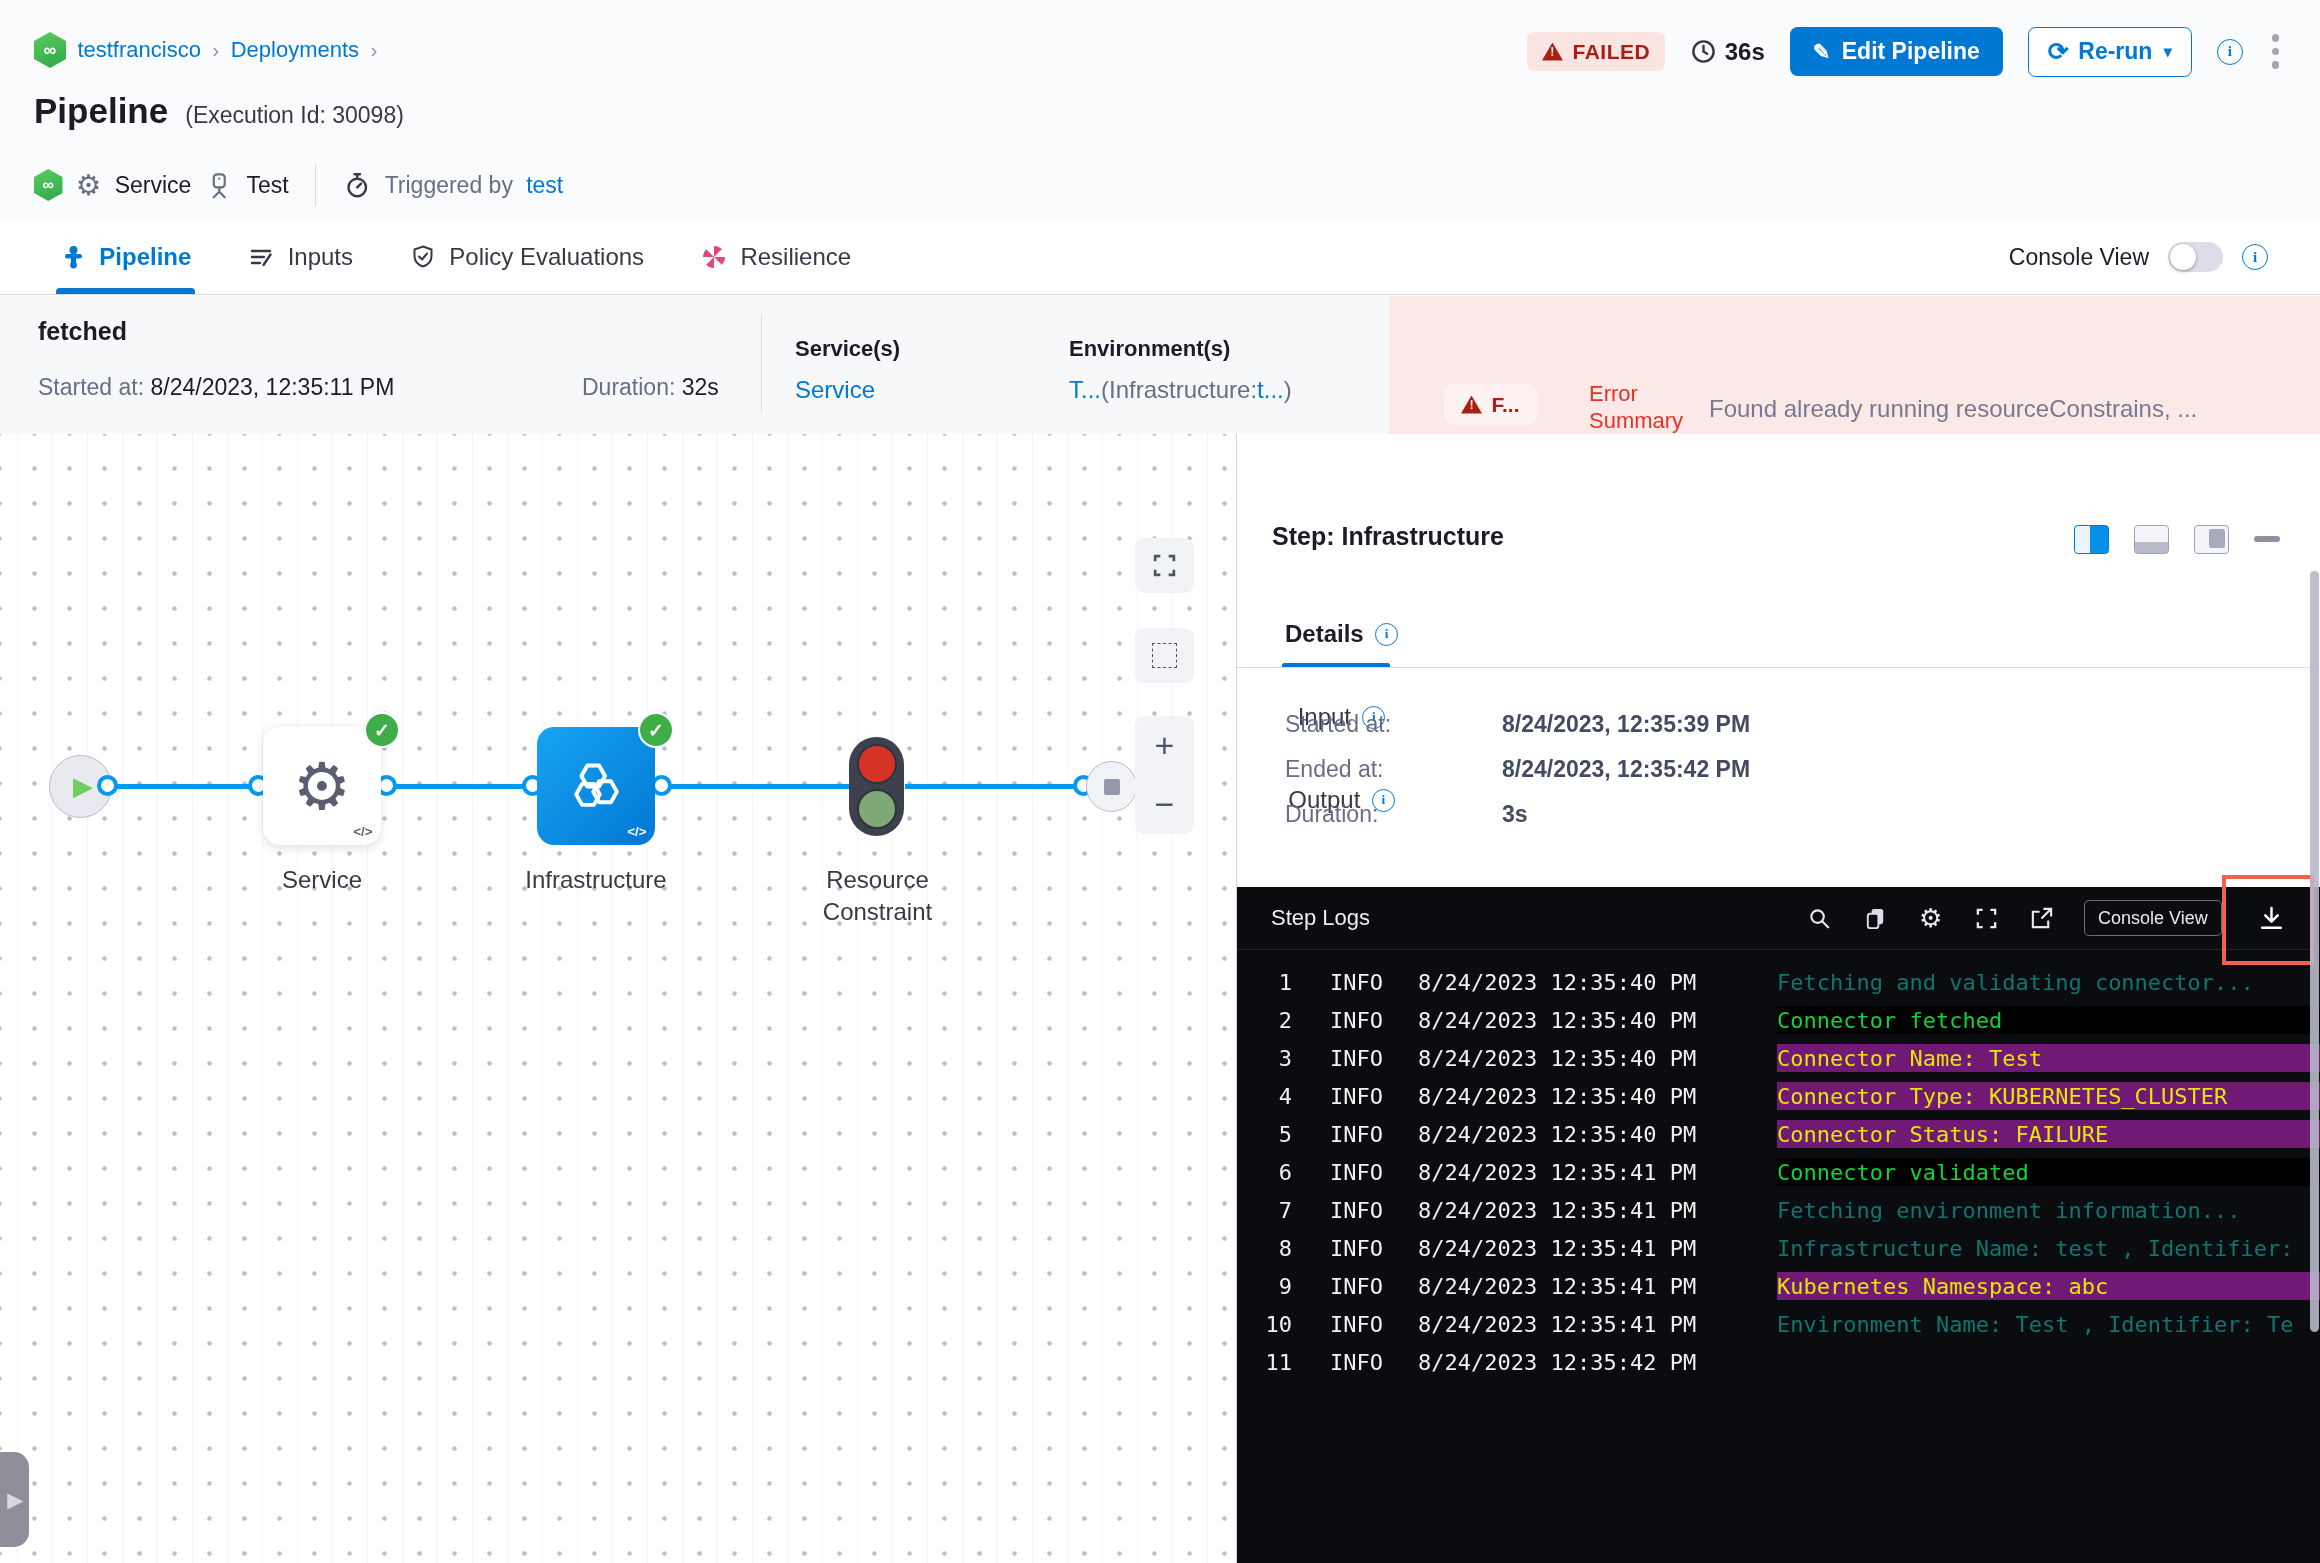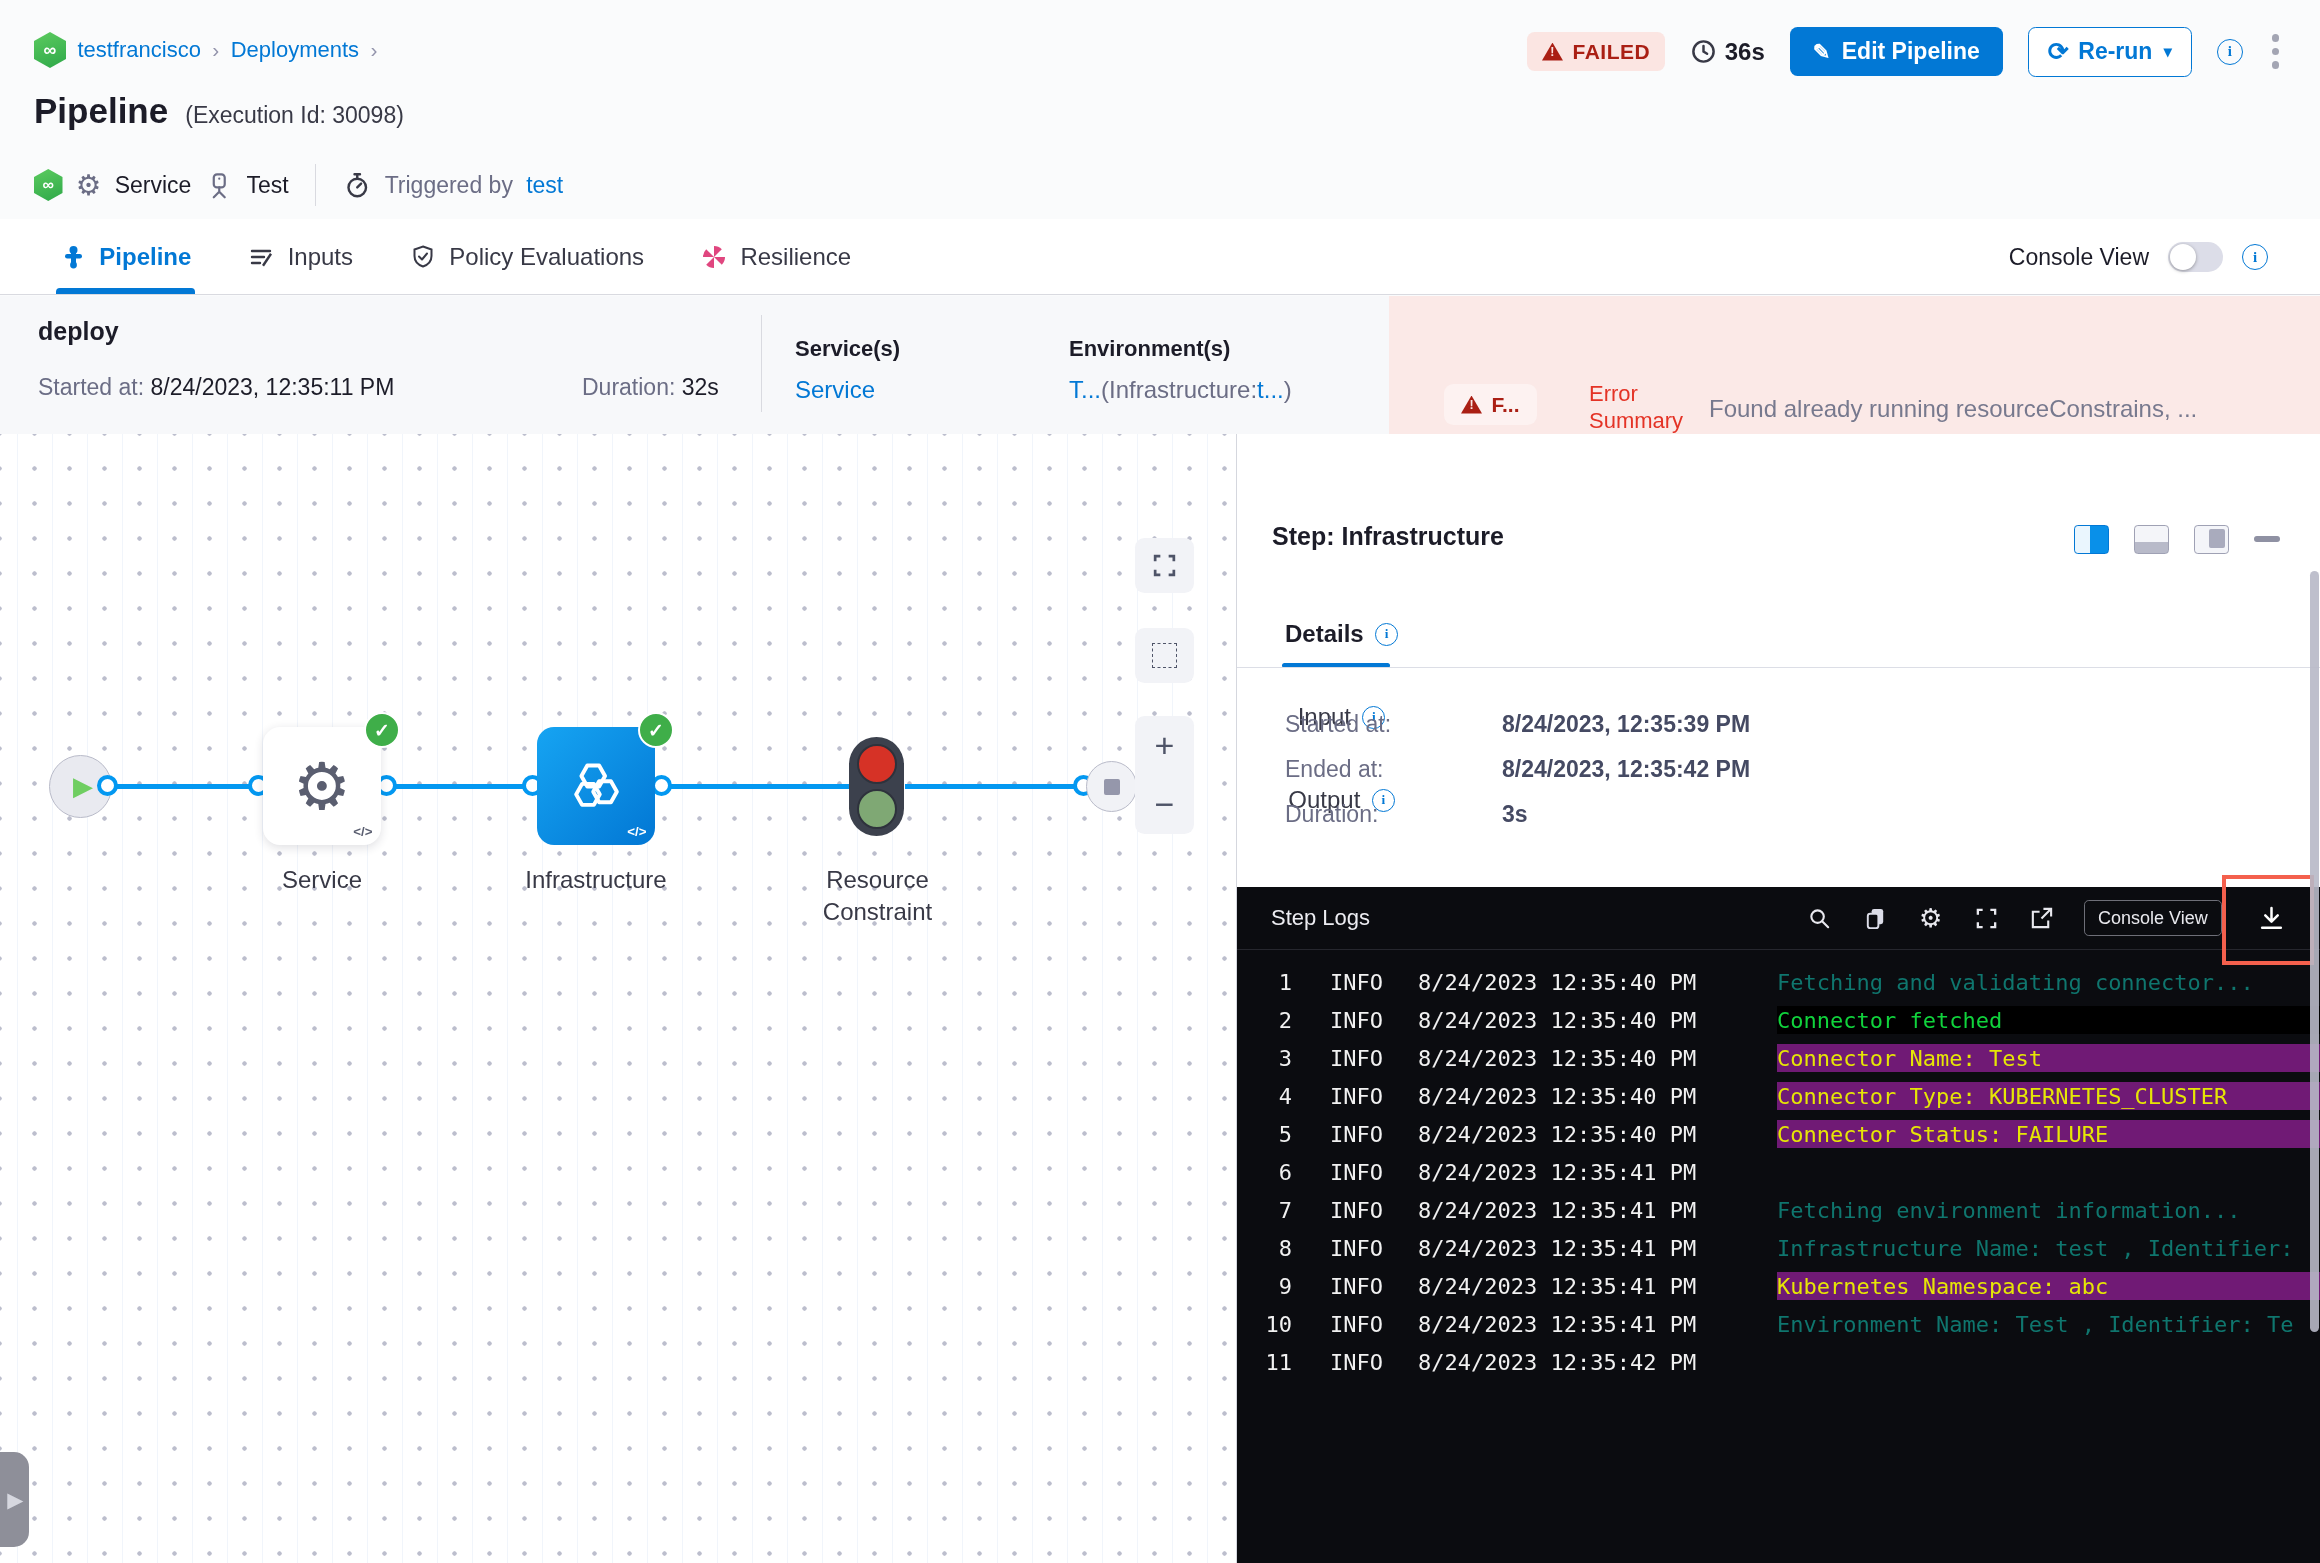--- a/index.html
+++ b/index.html
@@ -248,21 +248,21 @@
     <div class="console-view">
       <span class="cv-label">Console View</span>
       <div class="toggle">
           <div class="knob"></div>
         </div>
       <span class="info-circle">i</span>
     </div>
   </div>
 
   <div class="stage-bar">
-    <div class="stage-name">deploy</div>
+    <div class="stage-name">fetched</div>
     <div class="kv stage-started">
       <span class="k">Started at:</span>
       <span class="v">8/24/2023, 12:35:11 PM</span>
     </div>
     <div class="kv stage-duration">
       <span class="k">Duration:</span>
       <span class="v">32s</span>
     </div>
     <div class="stage-divider"></div>
     <div class="col-label svc-label">Service(s)</div>
@@ -457,20 +457,21 @@
     <span class="ln-num">5</span>
     <span class="ln-level">INFO</span>
     <span class="ln-time">8/24/2023 12:35:40 PM</span>
     <span class="ln-msg lc-yellow">Connector Status: FAILURE</span>
   </div>
 
   <div class="log-line">
     <span class="ln-num">6</span>
     <span class="ln-level">INFO</span>
     <span class="ln-time">8/24/2023 12:35:41 PM</span>
+    <span class="ln-msg lc-green">Connector validated</span>
   </div>
 
   <div class="log-line">
     <span class="ln-num">7</span>
     <span class="ln-level">INFO</span>
     <span class="ln-time">8/24/2023 12:35:41 PM</span>
     <span class="ln-msg lc-white">Fetching environment information...</span>
   </div>
 
   <div class="log-line">

